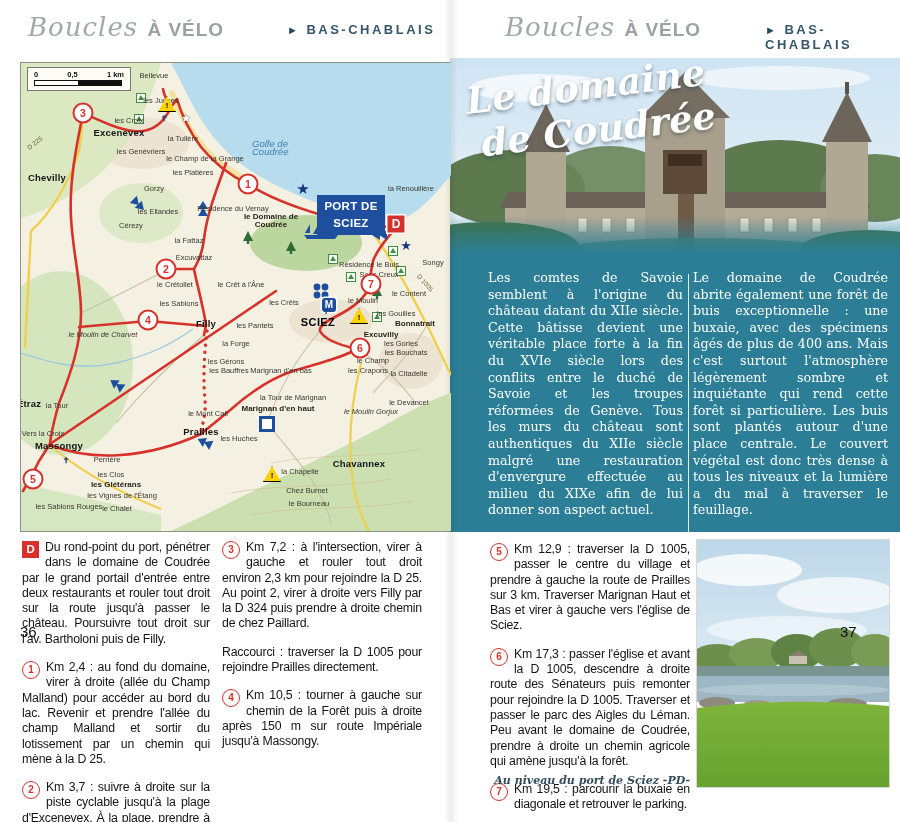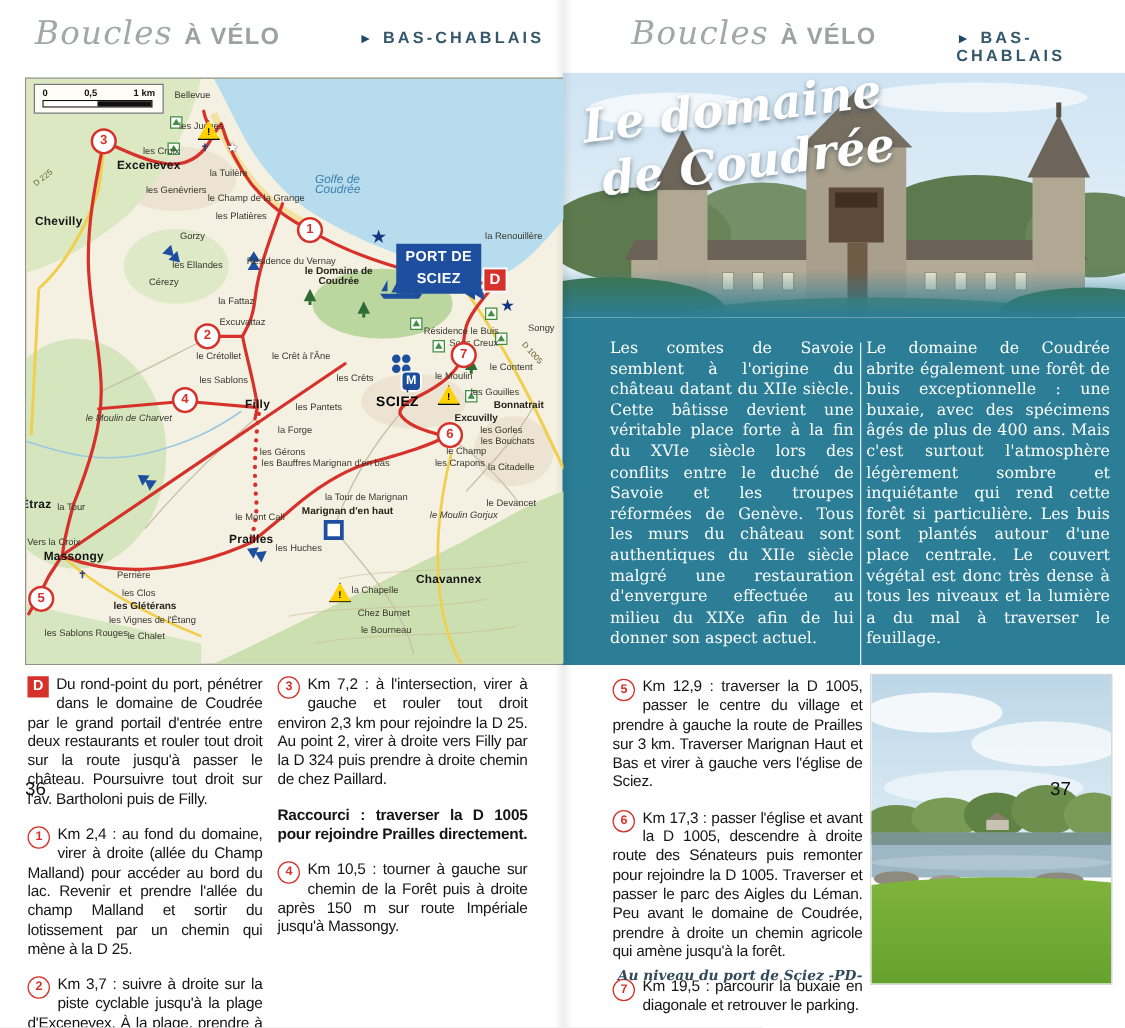--- a/index.html
+++ b/index.html
@@ -54,21 +54,21 @@
             border:1px solid #777;box-sizing:border-box;padding:2px 6px;}
   .scalebar .nums{display:flex;justify-content:space-between;font-size:7.5px;color:#111;font-weight:bold;}
   .scalebar .bar{display:flex;height:4px;margin-top:1px;border:1px solid #111;width:86px;}
   .scalebar .seg1{width:43px;background:#fff;}
   .scalebar .seg2{width:43px;background:#111;}
 
   
   .tcol{position:absolute;font-size:12.3px;line-height:15.3px;color:#151515;text-align:justify;
         letter-spacing:-0.2px;}
   .tcol p{margin:0 0 13px 0;}
-  .tcol p.bold{font-weight:bold;}
+  .tcol p.bold{font-weight:normal;}
   .stepn{float:left;width:16px;height:16px;border:1.6px solid #d6322b;border-radius:50%;margin:1px 6px 0 0;
          text-align:center;font-weight:bold;font-size:10px;line-height:15px;color:#d6322b;background:#fff;}
   .dbadge{float:left;width:17px;height:17px;background:#d6322b;color:#fff;font-weight:bold;text-align:center;
           line-height:17px;font-size:11.5px;margin:1px 6px 0 0;}
   .pagenum{position:absolute;bottom:16px;font-weight:normal;font-size:15px;color:#111;}
 
   
   #hero{position:absolute;left:0;top:58px;width:450px;height:196px;overflow:hidden;}
   .hero-title{position:absolute;left:18px;top:6px;z-index:5;font-family:"DejaVu Serif",serif;
               font-style:italic;font-weight:bold;color:#fff;font-size:37px;line-height:44px;

